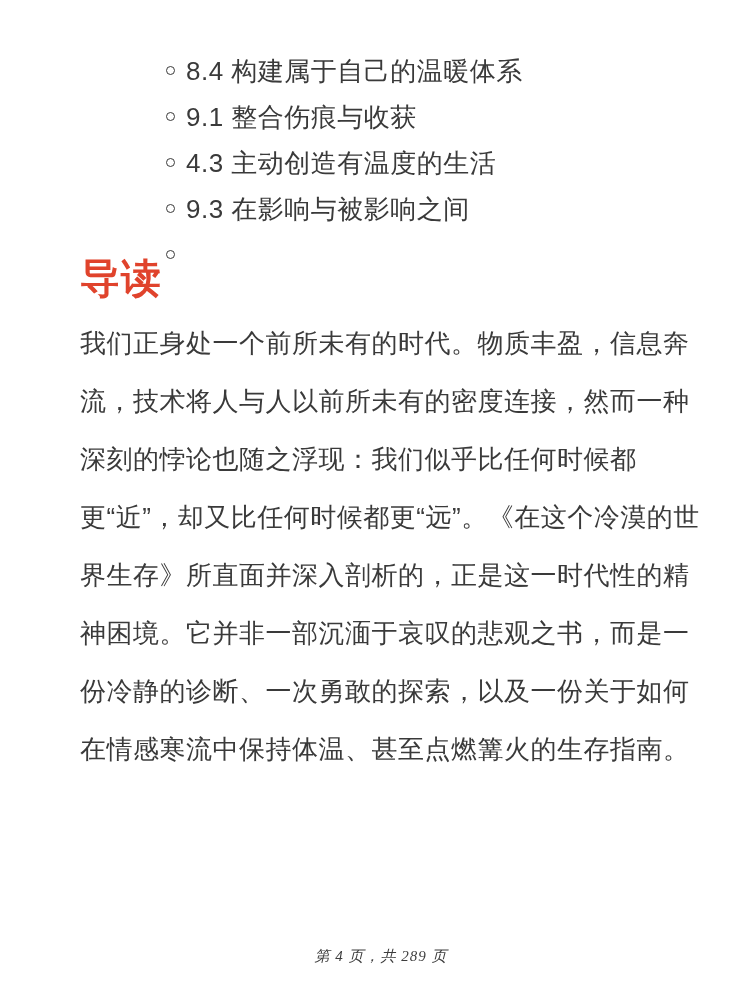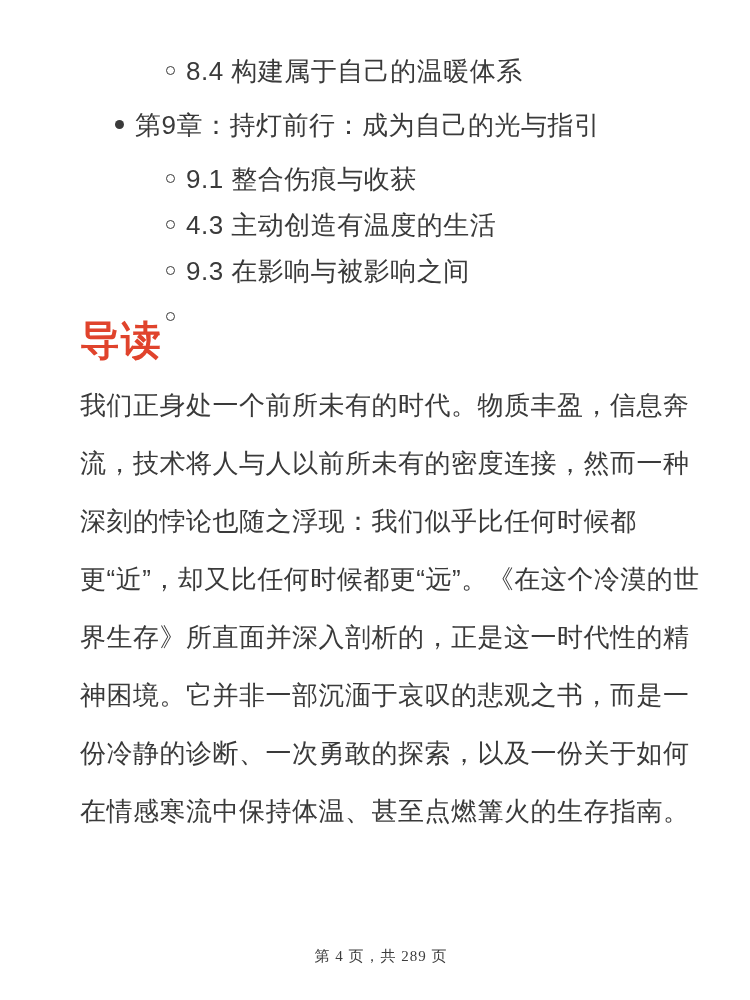--- a/index.html
+++ b/index.html
@@ -67,44 +67,41 @@
     word-break: break-all;
   }
 
   
   .page-footer {
     position: absolute;
     left: 12px;
     right: 0;
     bottom: 34px;
     text-align: center;
+    font-style: italic;
   }
   .page-indicator {
     font-family: "Liberation Serif", "DejaVu Serif", serif;
     font-size: 15px;
     color: #3d3d3d;
     letter-spacing: 1px;
   }
 </style>
 </head>
 <body>
 
 <div class="page">
 
   <div class="toc">
 
     <div class="toc-item level-2">
       <span class="bullet"></span>
       <span>8.4 构建属于自己的温暖体系</span>
     </div>
 
-    <div class="toc-item level-1">
-      <span class="bullet"></span>
-      <span>第9章：持灯前行：成为自己的光与指引</span>
-    </div>
 
     <div class="toc-item level-2">
       <span class="bullet"></span>
       <span>9.1 整合伤痕与收获</span>
     </div>
 
     <div class="toc-item level-2">
       <span class="bullet"></span>
       <span>4.3 主动创造有温度的生活</span>
     </div>

